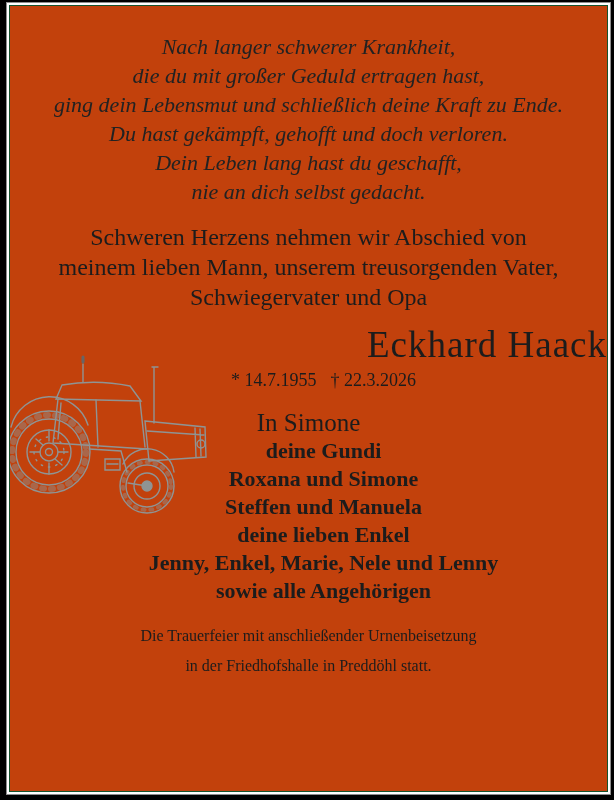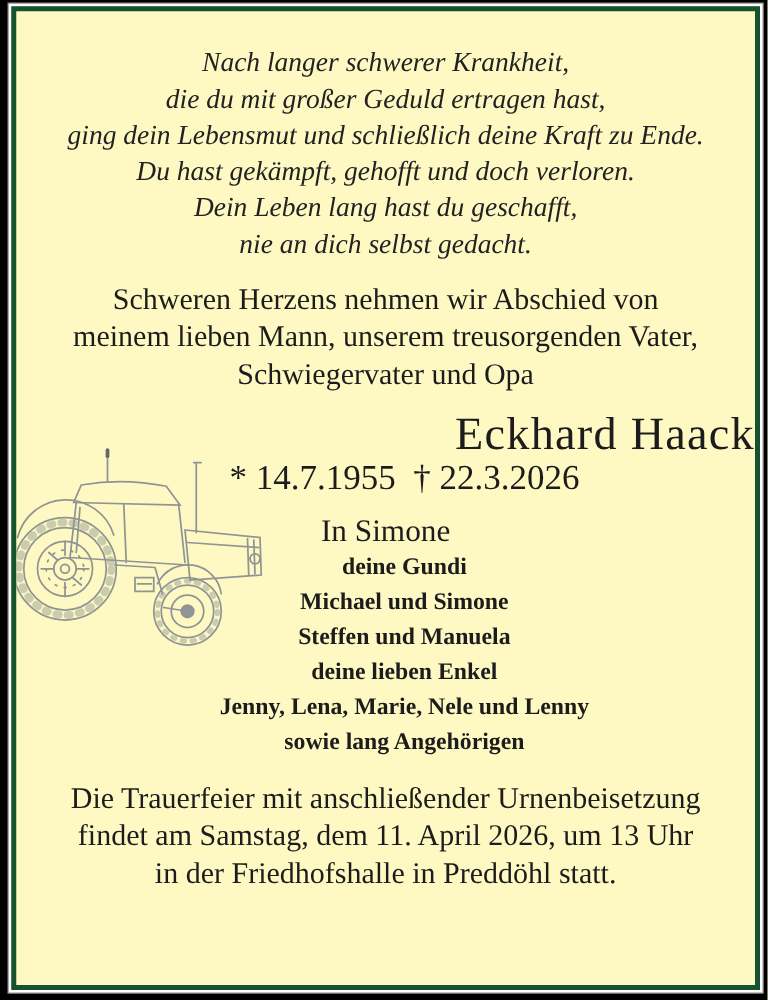--- a/index.html
+++ b/index.html
@@ -13,22 +13,22 @@
     position: relative;
     font-family: "Liberation Serif", serif;
     overflow: hidden;
   }
   .frame {
     position: absolute;
     left: 9px;
     top: 5px;
     right: 6px;
     bottom: 8px;
-    background: #fef9c3;
-    border: 4px solid #14532d;
+    background: #c2410c;
+    border: 1px solid #14532d;
     box-shadow: 0 0 0 2px #fff, 0 0 0 3px #8d8d8d;
     color: #1c1c1c;
     overflow: hidden;
   }
   .content {
     position: relative;
     width: 100%;
     height: 100%;
     text-align: center;
   }
@@ -51,39 +51,39 @@
     z-index: 2;
   }
   .deceased-name {
     font-size: 37px;
     font-weight: normal;
     line-height: 40px;
     letter-spacing: 1px;
     text-align: right;
   }
   .dates {
-    font-size: 28px;
+    font-size: 18px;
     line-height: 30px;
     margin-top: 0px;
   }
   .dates .birth { margin-right: 14px; }
   .salutation {
     margin-top: 14px;
     font-size: 25px;
     line-height: 28px;
   }
   .family {
-    font-size: 19px;
+    font-size: 22px;
     font-weight: bold;
     line-height: 28px;
     padding-left: 30px;
   }
   .funeral {
     margin-top: 16px;
-    font-size: 24px;
+    font-size: 16px;
     line-height: 30px;
   }
   .tractor {
     position: absolute;
     left: -2px;
     top: 323px;
     z-index: 1;
   }
 </style>
 </head>
@@ -152,27 +152,26 @@
     <div class="name-block">
       <div class="deceased-name">Eckhard Haack</div>
       <div class="dates">
         <span class="birth">* 14.7.1955</span><span>† 22.3.2026</span>
       </div>
     </div>
 
     <div class="salutation">In Simone</div>
     <div class="family">
       <div>deine Gundi</div>
-      <div>Michael und Simone</div>
+      <div>Roxana und Simone</div>
       <div>Steffen und Manuela</div>
       <div>deine lieben Enkel</div>
-      <div>Jenny, Lena, Marie, Nele und Lenny</div>
-      <div>sowie lang Angehörigen</div>
+      <div>Jenny, Enkel, Marie, Nele und Lenny</div>
+      <div>sowie alle Angehörigen</div>
     </div>
 
     <div class="funeral">
       <div>Die Trauerfeier mit anschließender Urnenbeisetzung</div>
-      <div>findet am Samstag, dem 11. April 2026, um 13 Uhr</div>
       <div>in der Friedhofshalle in Preddöhl statt.</div>
     </div>
 
   </div>
 </div>
 
 </body></html>

